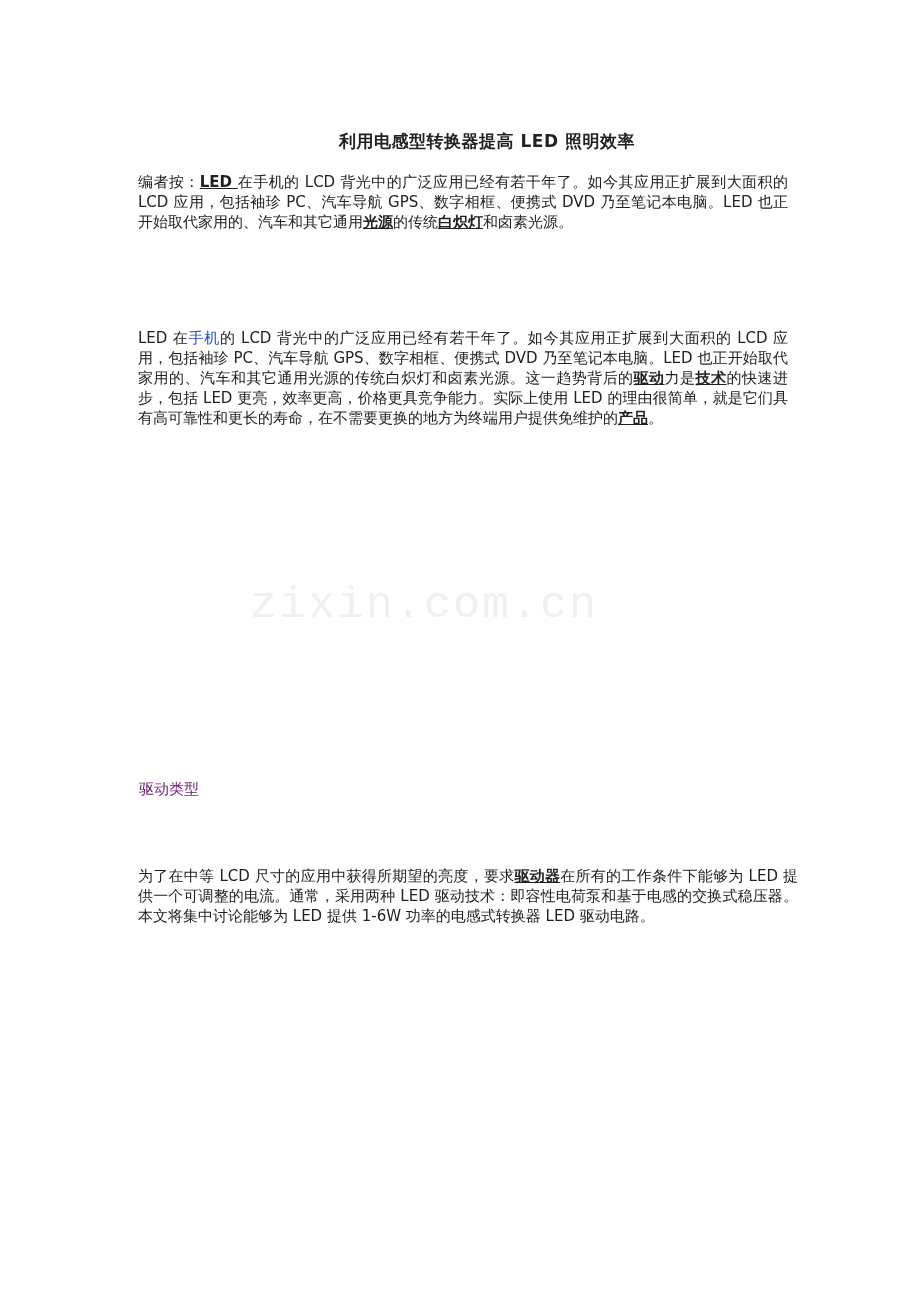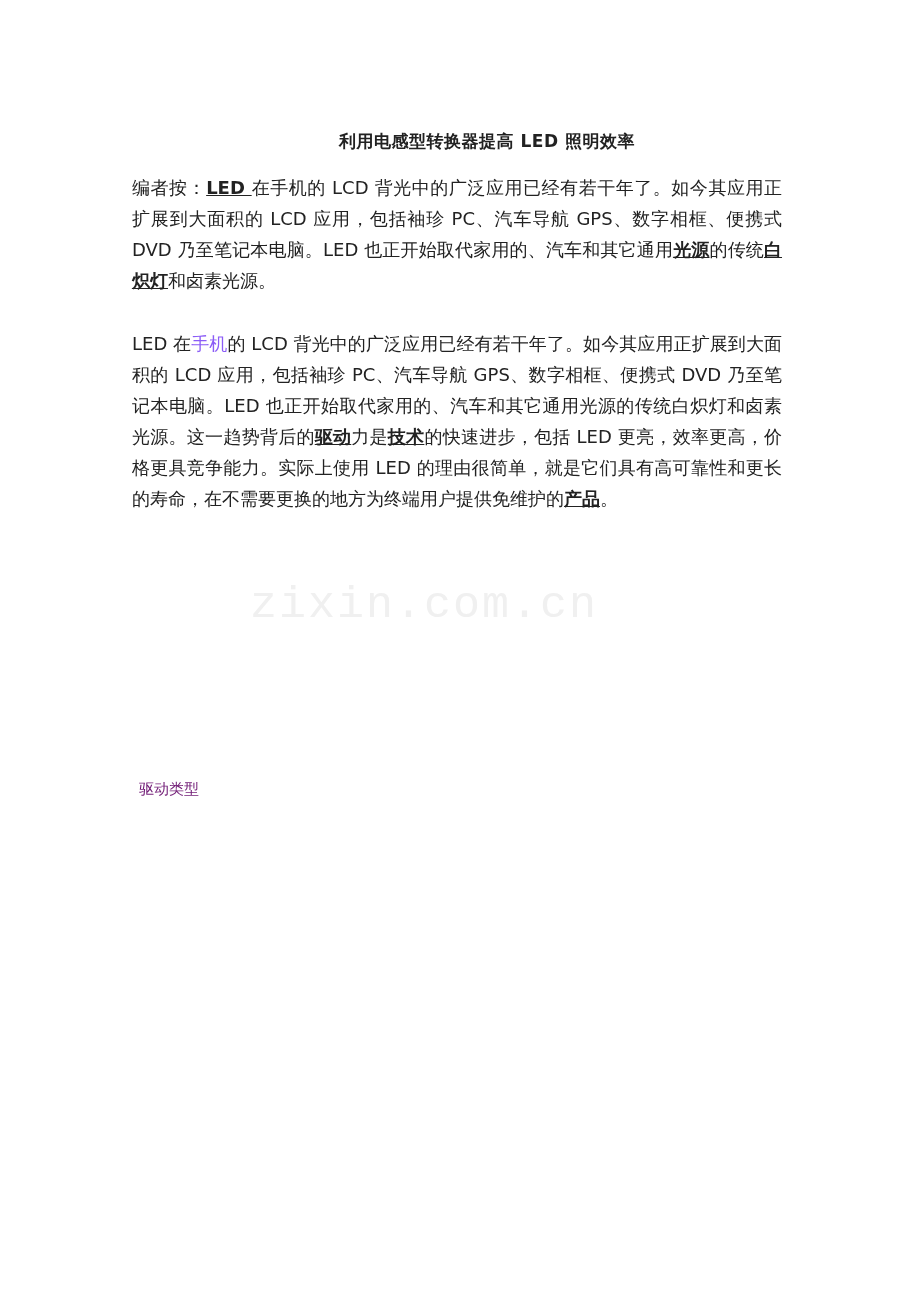--- a/index.html
+++ b/index.html
@@ -1,25 +1,25 @@
 <!DOCTYPE html>
 <html><head>
 <meta charset="utf-8">
 <style>
   html, body { margin: 0; padding: 0; background: #ffffff; }
   body { width: 920px; height: 1302px; position: relative; overflow: hidden;
          font-family: "DejaVu Sans", "Liberation Sans", sans-serif; color: #222; }
   .page { position: absolute; left: 0; top: 0; width: 920px; height: 1302px; }
   .title { position: absolute; top: 130px; left: 0; width: 920px; text-align: center;
            font-size: 17px; font-weight: bold; color: #222; letter-spacing: 0.5px; padding-left: 27px; }
-  .para { position: absolute; left: 132px; width: 650px; font-size: 18px;
-          line-height: 31px; color: #222; text-align: justify; margin: 0; }
+  .para { position: absolute; left: 138px; width: 650px; font-size: 15px;
+          line-height: 20px; color: #222; text-align: justify; margin: 0; }
   .para.wide { width: 660px; }
   .b { font-weight: bold; text-decoration: underline; }
-  .link-blue { color: #8b5cf6; }
+  .link-blue { color: #1d4ed8; }
   .heading { position: absolute; left: 139px; top: 780px; font-size: 15px; color: #701a75; }
   .watermark { position: absolute; left: 250px; top: 580px; font-size: 45px;
                color: #f0f0f0; font-family: Liberation Mono, monospace;
                letter-spacing: 2px; pointer-events: none; z-index: 0; }
   .para, .title, .heading { z-index: 1; }
 </style>
 </head>
 <body>
 
 <div class="page">
@@ -28,15 +28,16 @@
 
   <div class="title">利用电感型转换器提高 LED 照明效率</div>
 
   <p class="para" style="top:172px;"><span>编者按：</span><a class="b">LED </a><span>在手机的 LCD 背光中的广泛应用已经有若干年了。如今其应用正扩展到大面积的 LCD 应用，包括袖珍 PC、汽车导航 GPS、数字相框、便携式 DVD 乃至笔记本电脑。LED 也正开始取代家用的、汽车和其它通用</span><a class="b">光源</a><span>的传统</span><a class="b">白炽灯</a><span>和卤素光源。</span></p>
 
   <p class="para" style="top:328px;"><span>LED 在</span><a class="link-blue">手机</a><span>的 LCD 背光中的广泛应用已经有若干年了。如今其应用正扩展到大面积的 LCD 应用，包括袖珍 PC、汽车导航 GPS、数字相框、便携式 DVD 乃至笔记本电脑。LED 也正开始取代家用的、汽车和其它通用光源的传统白炽灯和卤素光源。这一趋势背后的</span><a class="b">驱动</a><span>力是</span><a class="b">技术</a><span>的快速进步，包括 LED 更亮，效率更高，价格更具竞争能力。实际上使用 LED 的理由很简单，就是它们具有高可靠性和更长的寿命，在不需要更换的地方为终端用户提供免维护的</span><a class="b">产品</a><span>。</span></p>
 
 
   <div class="heading">驱动类型</div>
 
+  <p class="para wide" style="top:866px;"><span>为了在中等 LCD 尺寸的应用中获得所期望的亮度，要求</span><a class="b">驱动器</a><span>在所有的工作条件下能够为 LED 提供一个可调整的电流。通常，采用两种 LED 驱动技术：即容性电荷泵和基于电感的交换式稳压器。本文将集中讨论能够为 LED 提供 1-6W 功率的电感式转换器 LED 驱动电路。</span></p>
 
 
 </div>
 
 </body></html>

